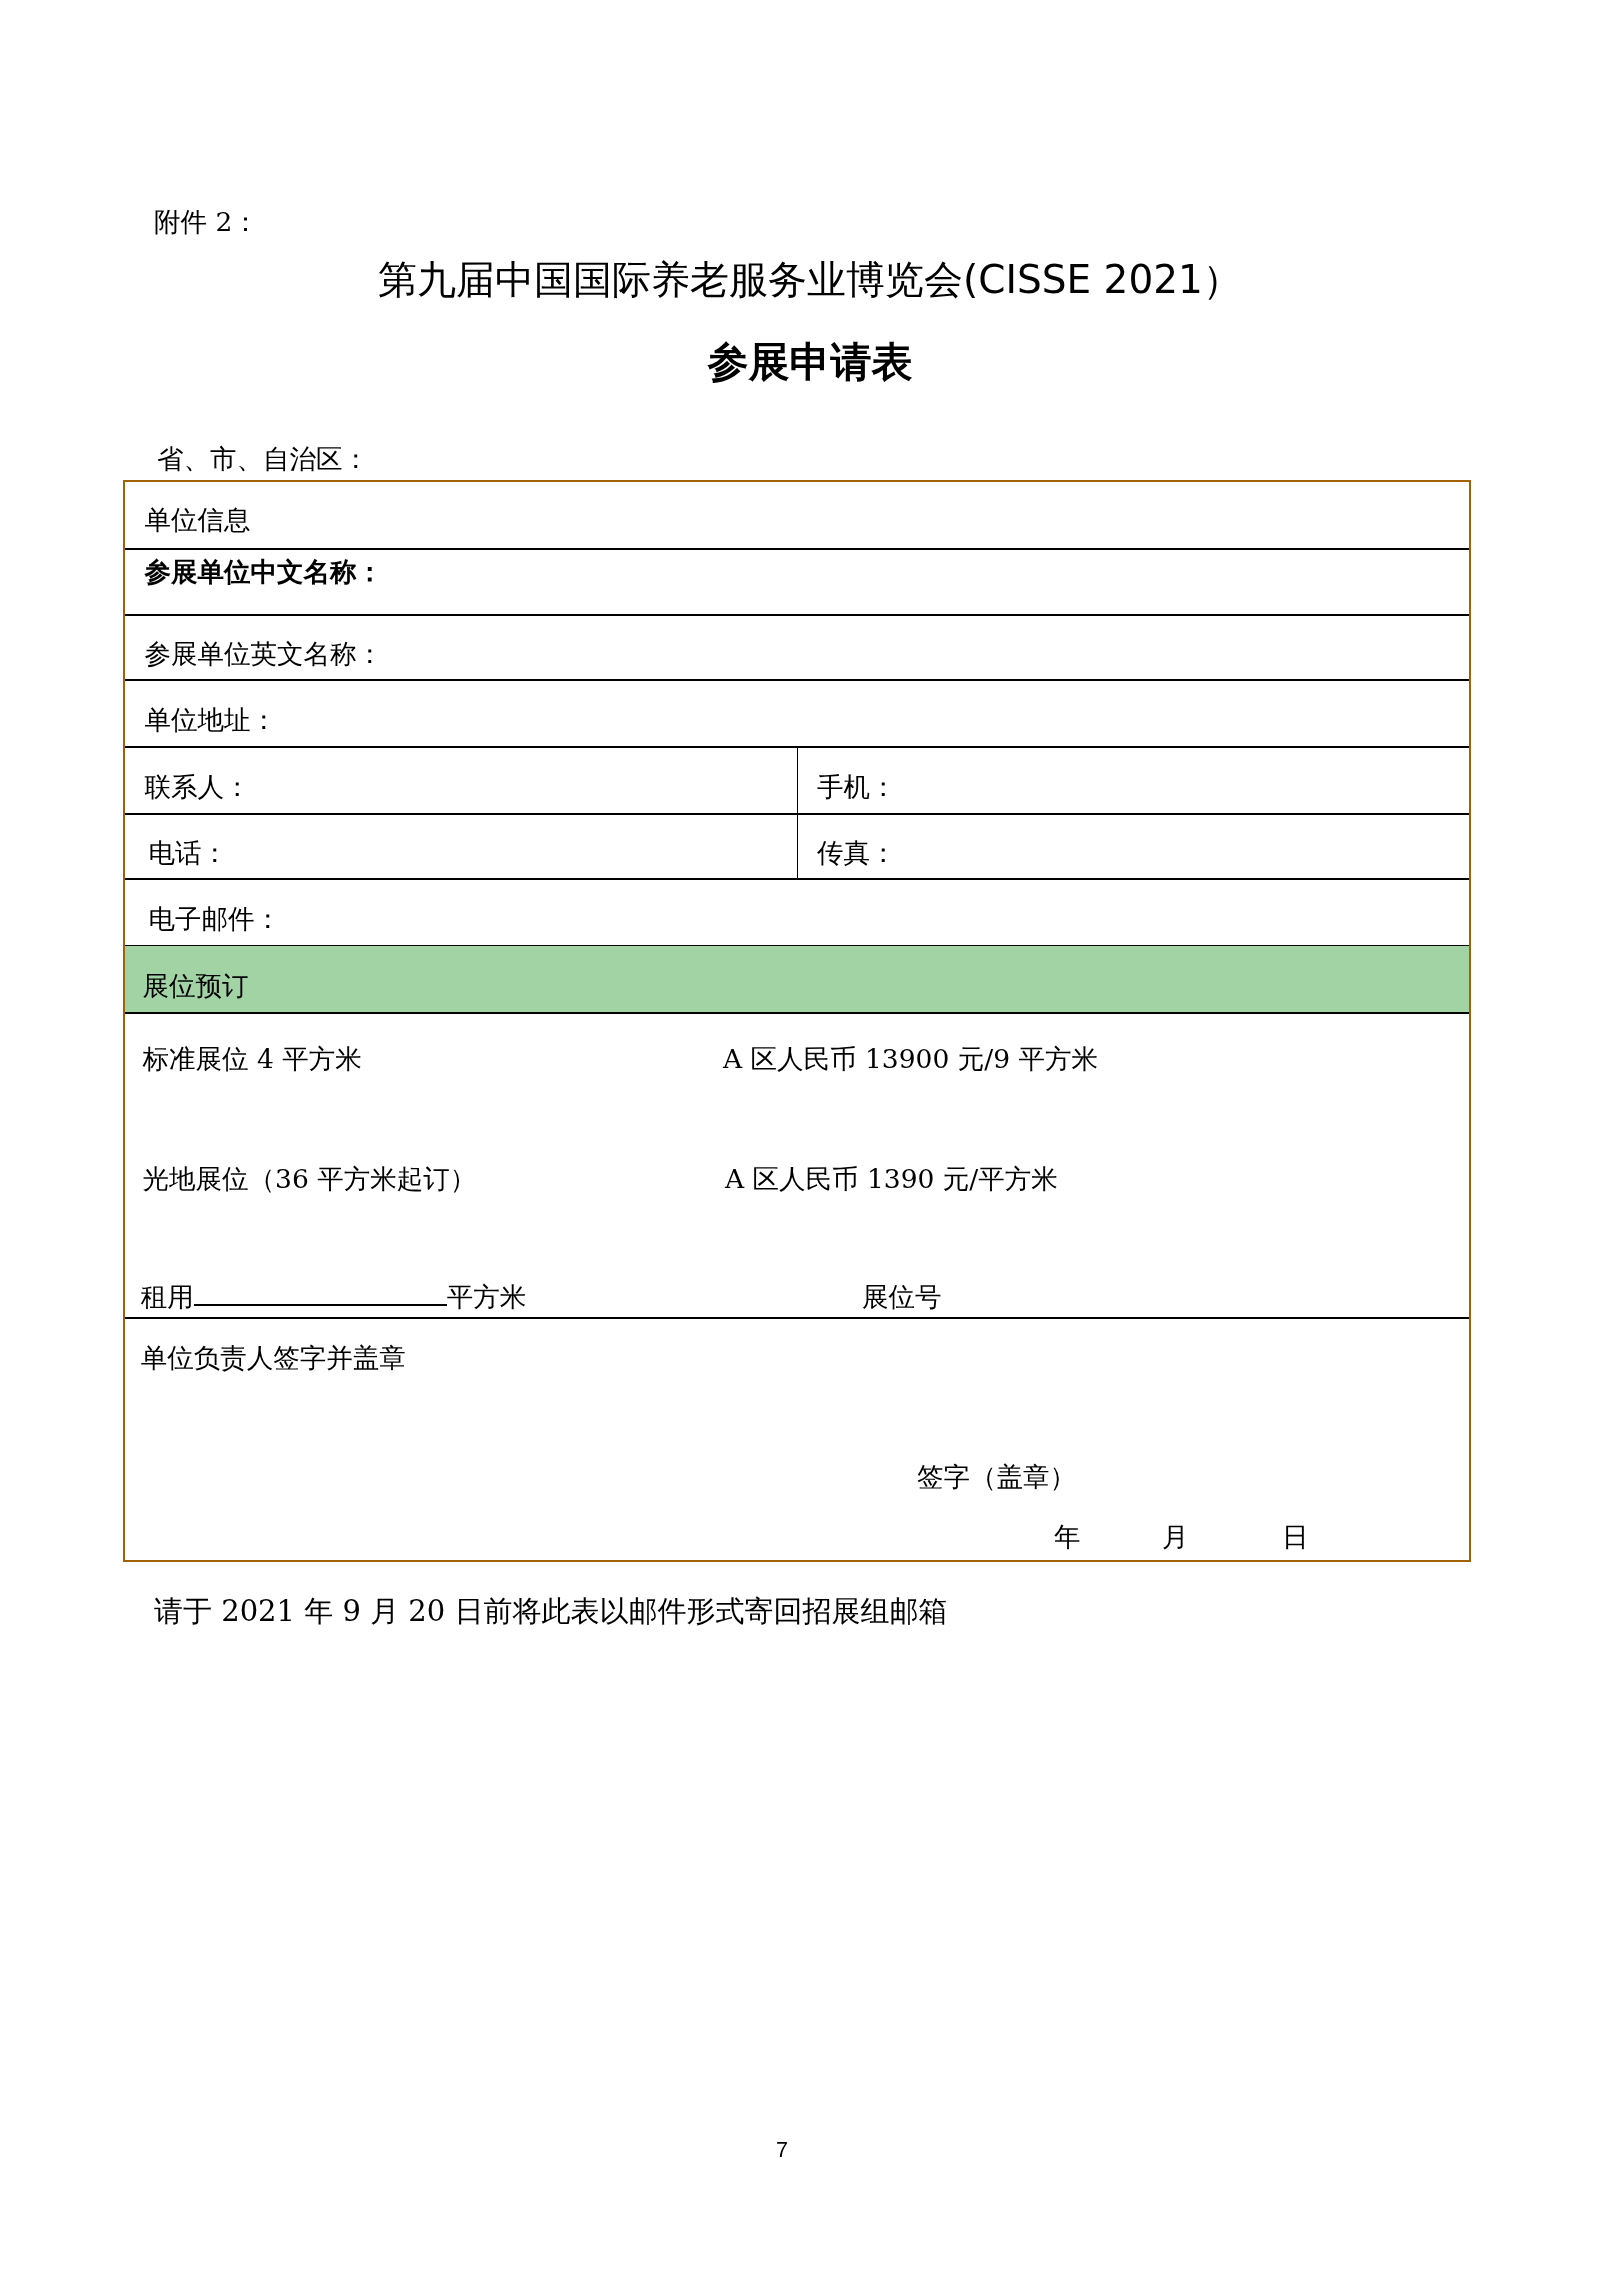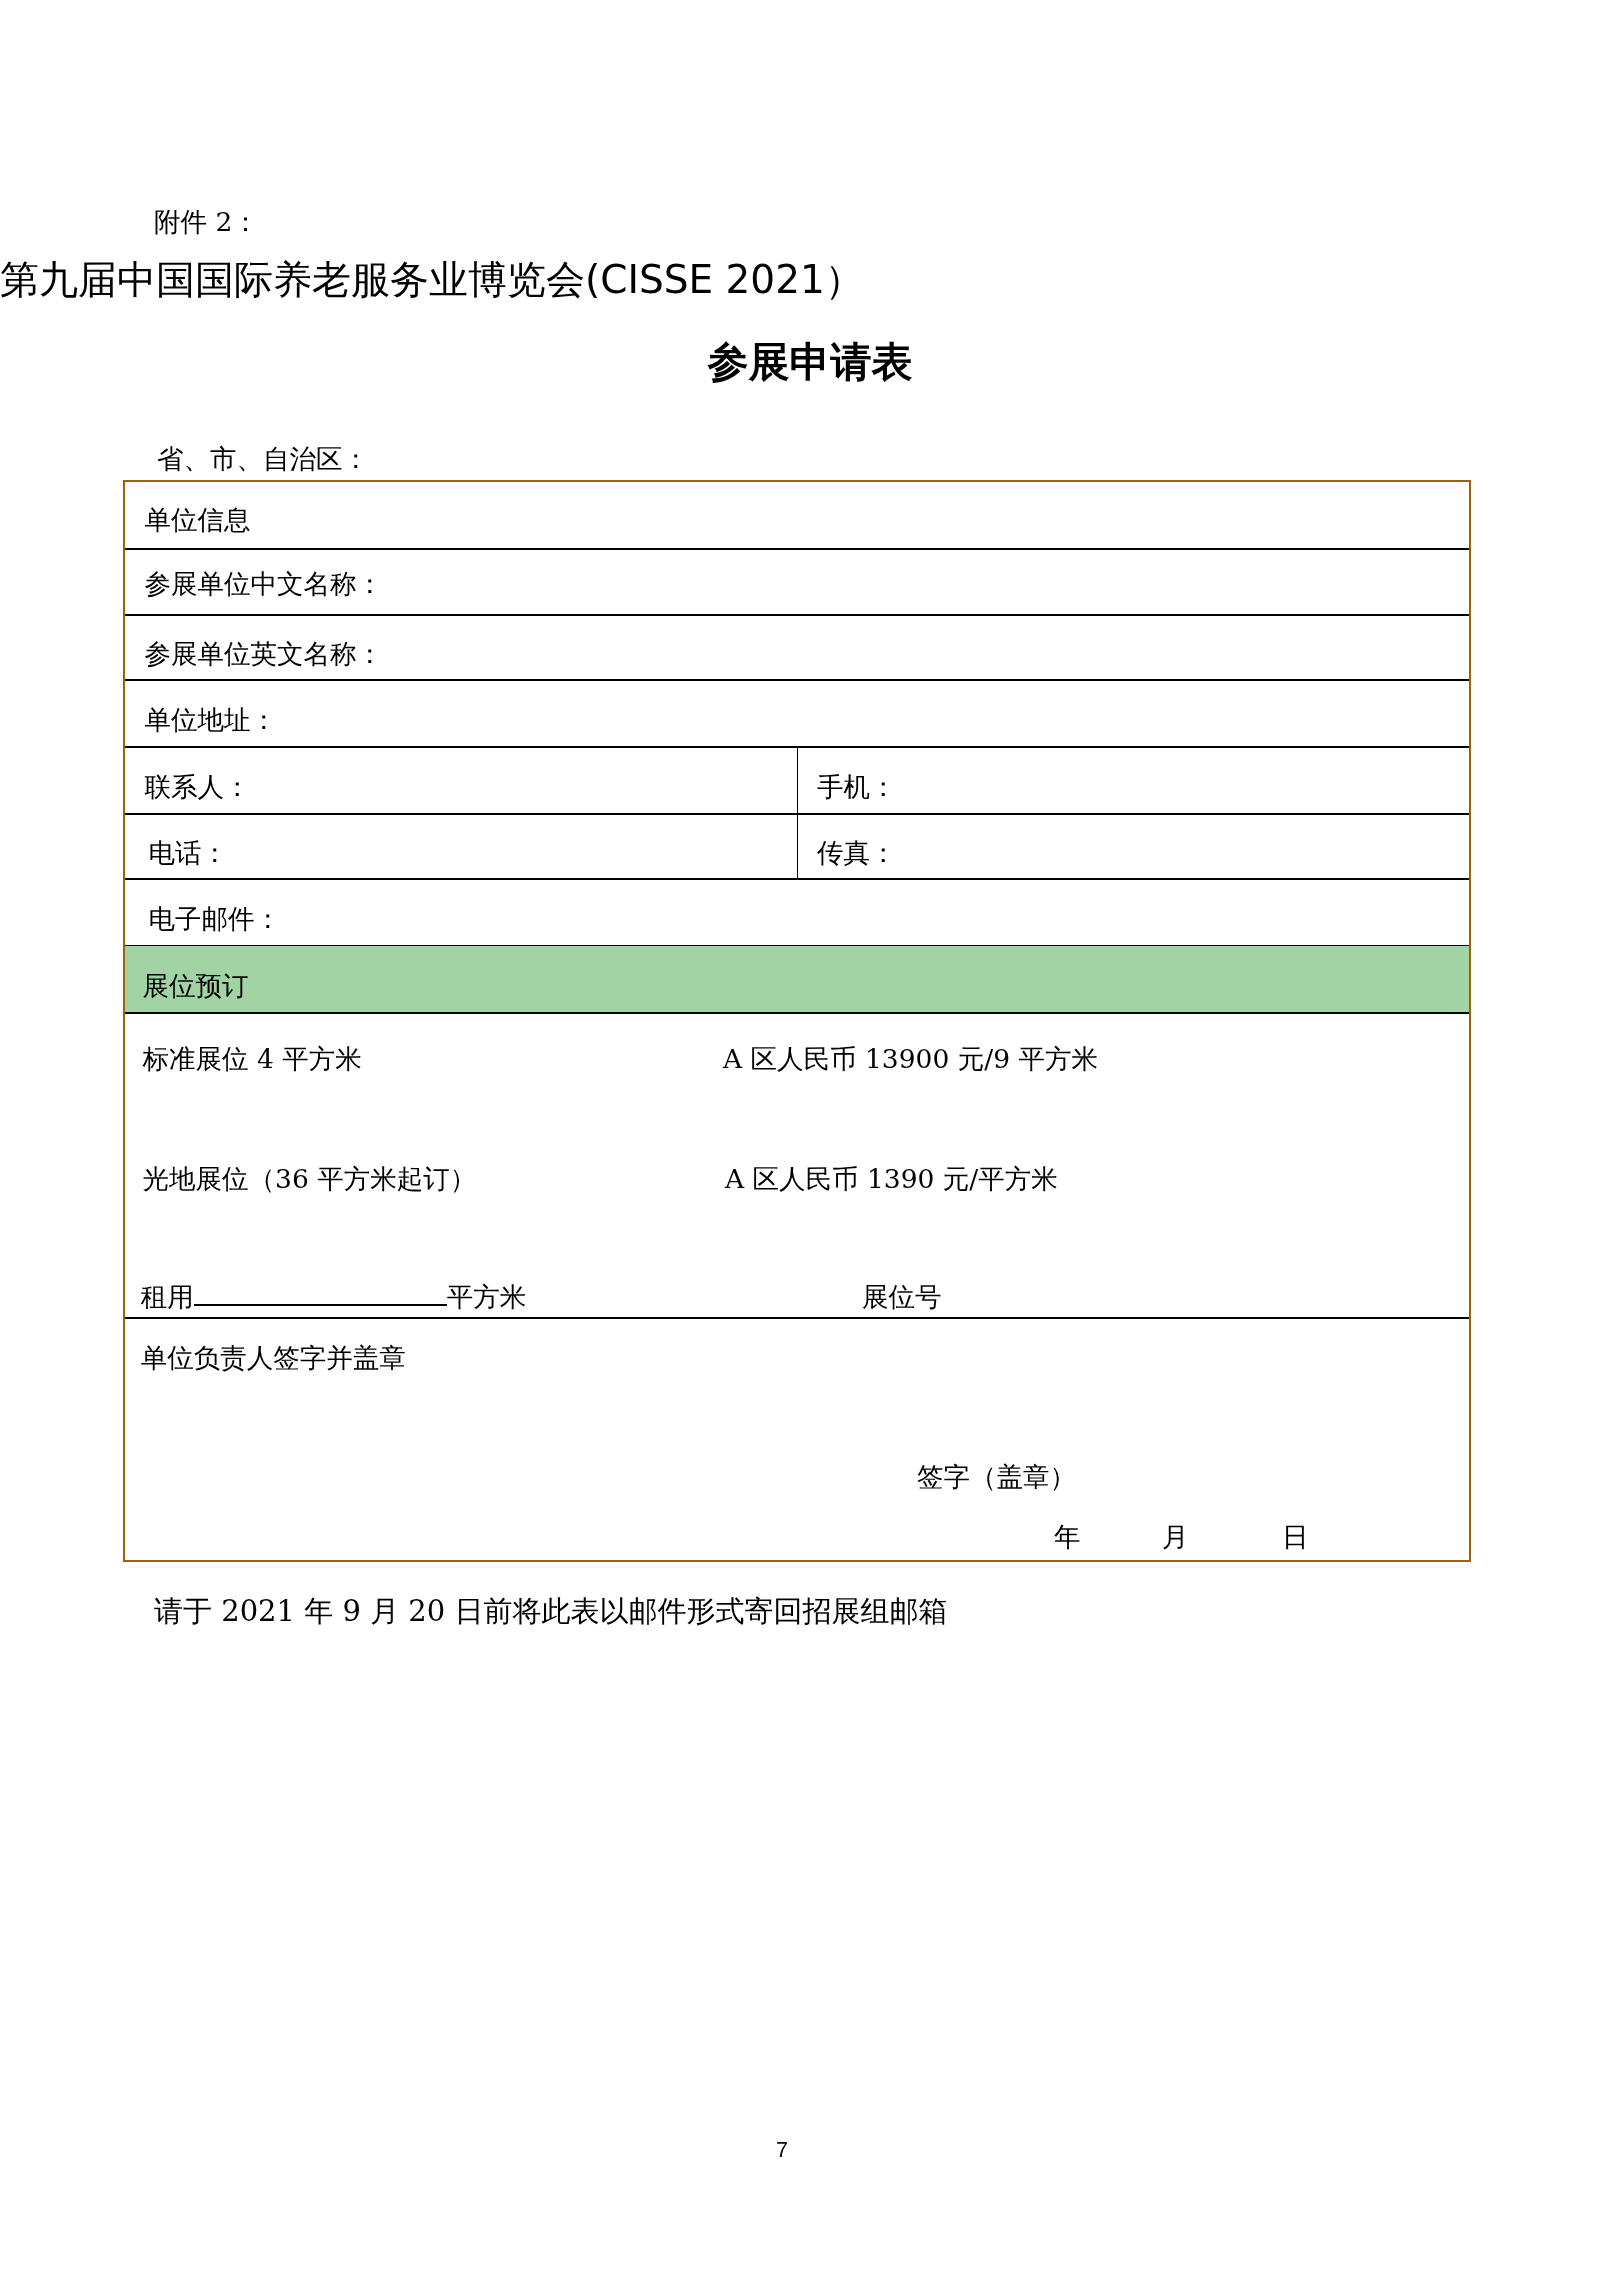--- a/index.html
+++ b/index.html
@@ -1,19 +1,19 @@
 <!DOCTYPE html>
 <html><head>
 <meta charset="utf-8">
 <style>
   html,body{margin:0;padding:0;background:#fff;}
   body{width:1620px;height:2293px;position:relative;font-family:"DejaVu Serif","Liberation Serif",serif;color:#000;}
   .abs{position:absolute;white-space:nowrap;}
   .attach{left:154px;top:204px;font-size:26.5px;}
-  .title1{left:0;width:1620px;text-align:left;top:253px;font-size:39px;font-family:"DejaVu Sans","Liberation Sans",sans-serif;}
+  .title1{left:0;width:1620px;text-align:center;top:253px;font-size:39px;font-family:"DejaVu Sans","Liberation Sans",sans-serif;}
   .title2{left:0;width:1620px;text-align:center;top:335px;font-size:41px;font-weight:bold;font-family:"DejaVu Sans","Liberation Sans",sans-serif;}
   .region{left:157px;top:441px;font-size:26.5px;}
   .tbl{position:absolute;left:123px;top:480px;width:1348px;height:1082px;border:2px solid #a16207;box-sizing:border-box;}
   .row{position:absolute;left:0;right:0;border-bottom:2px solid #000;box-sizing:border-box;}
   .cell{position:absolute;font-size:26.5px;white-space:nowrap;}
   .green{background:#a1d3a5;}
   .vline{position:absolute;top:0;bottom:0;left:672px;border-left:1px solid #000;}
   .underline{display:inline-block;width:253px;border-bottom:2.9px solid #000;height:21.6px;vertical-align:baseline;}
   .note{left:154px;top:1592px;font-size:29px;}
   .pageno{left:776px;top:2137px;font-size:21.6px;font-family:"Liberation Sans",sans-serif;}
@@ -24,21 +24,21 @@
 <div class="abs attach">附件 2：</div>
 <div class="abs title1">第九届中国国际养老服务业博览会(CISSE 2021）</div>
 <div class="abs title2">参展申请表</div>
 <div class="abs region">省、市、自治区：</div>
 
 <div class="tbl">
   <div class="row" style="top:0;height:68px;">
     <div class="cell" style="left:19.6px;top:19.6px;">单位信息</div>
   </div>
   <div class="row" style="top:66px;height:68px;">
-    <div class="cell" style="left:19.6px;top:18px;">参展单位中文名称：</div>
+    <div class="cell" style="left:19.6px;top:6px;font-weight:bold;">参展单位中文名称：</div>
   </div>
   <div class="row" style="top:132px;height:67px;">
     <div class="cell" style="left:19.6px;top:21.6px;">参展单位英文名称：</div>
   </div>
   <div class="row" style="top:198px;height:68px;">
     <div class="cell" style="left:19.6px;top:21.6px;">单位地址：</div>
   </div>
   <div class="row" style="top:265px;height:68px;">
     <div class="vline"></div>
     <div class="cell" style="left:19.6px;top:21.6px;">联系人：</div>

